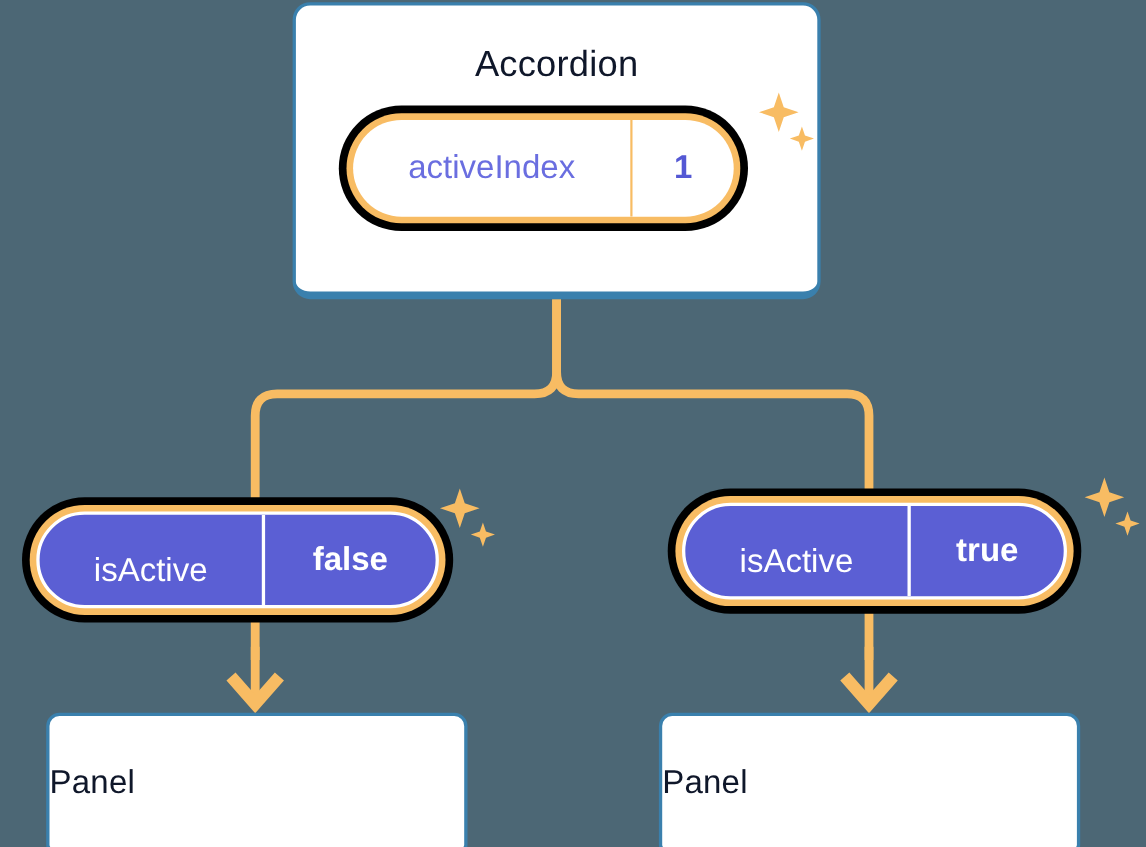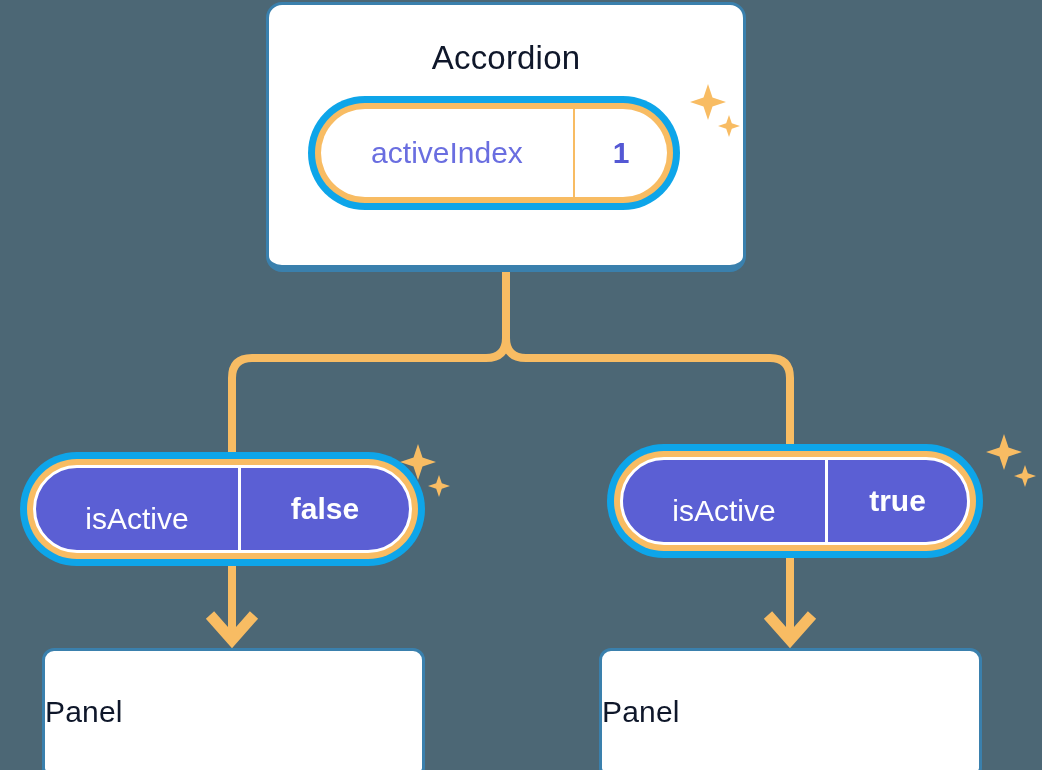--- a/index.html
+++ b/index.html
@@ -75,21 +75,21 @@
   .panel-card .card-title { font-size: 30px; margin: 0; }
 
   
   .pill-wrap {
     position: absolute;
     z-index: 3;
   }
   
   .pill {
     position: relative;
-    background: #0ea5e9;          
+    background: #000000;          
     padding: 7px;
     border-radius: 999px;
     box-sizing: border-box;
   }
   .pill-ring {
     background: #f8bc63;          
     padding: 6px;
     border-radius: 999px;
   }
   .pill-body {
@@ -141,21 +141,21 @@
     color: #ffffff;
     font-size: 30px;
     font-weight: 700;
     border-left: 3px solid #ffffff;
   }
 
   #pill-active-index { left: 308px; top: 96px; }
 
   #pill-is-active-false { left: 20px;  top: 452px; }
   #pill-is-active-false .pill-key { width: 202px; }
-  #pill-is-active-false .pill-val { width: 171px; }
+  #pill-is-active-false .pill-val { width: 158px; }
 
   #pill-is-active-true  { left: 607px; top: 444px; }
   #pill-is-active-true  .pill-key { width: 202px; }
   #pill-is-active-true  .pill-val { width: 142px; }
 
   
   .sparkles {
     position: absolute;
     z-index: 4;
     pointer-events: none;

